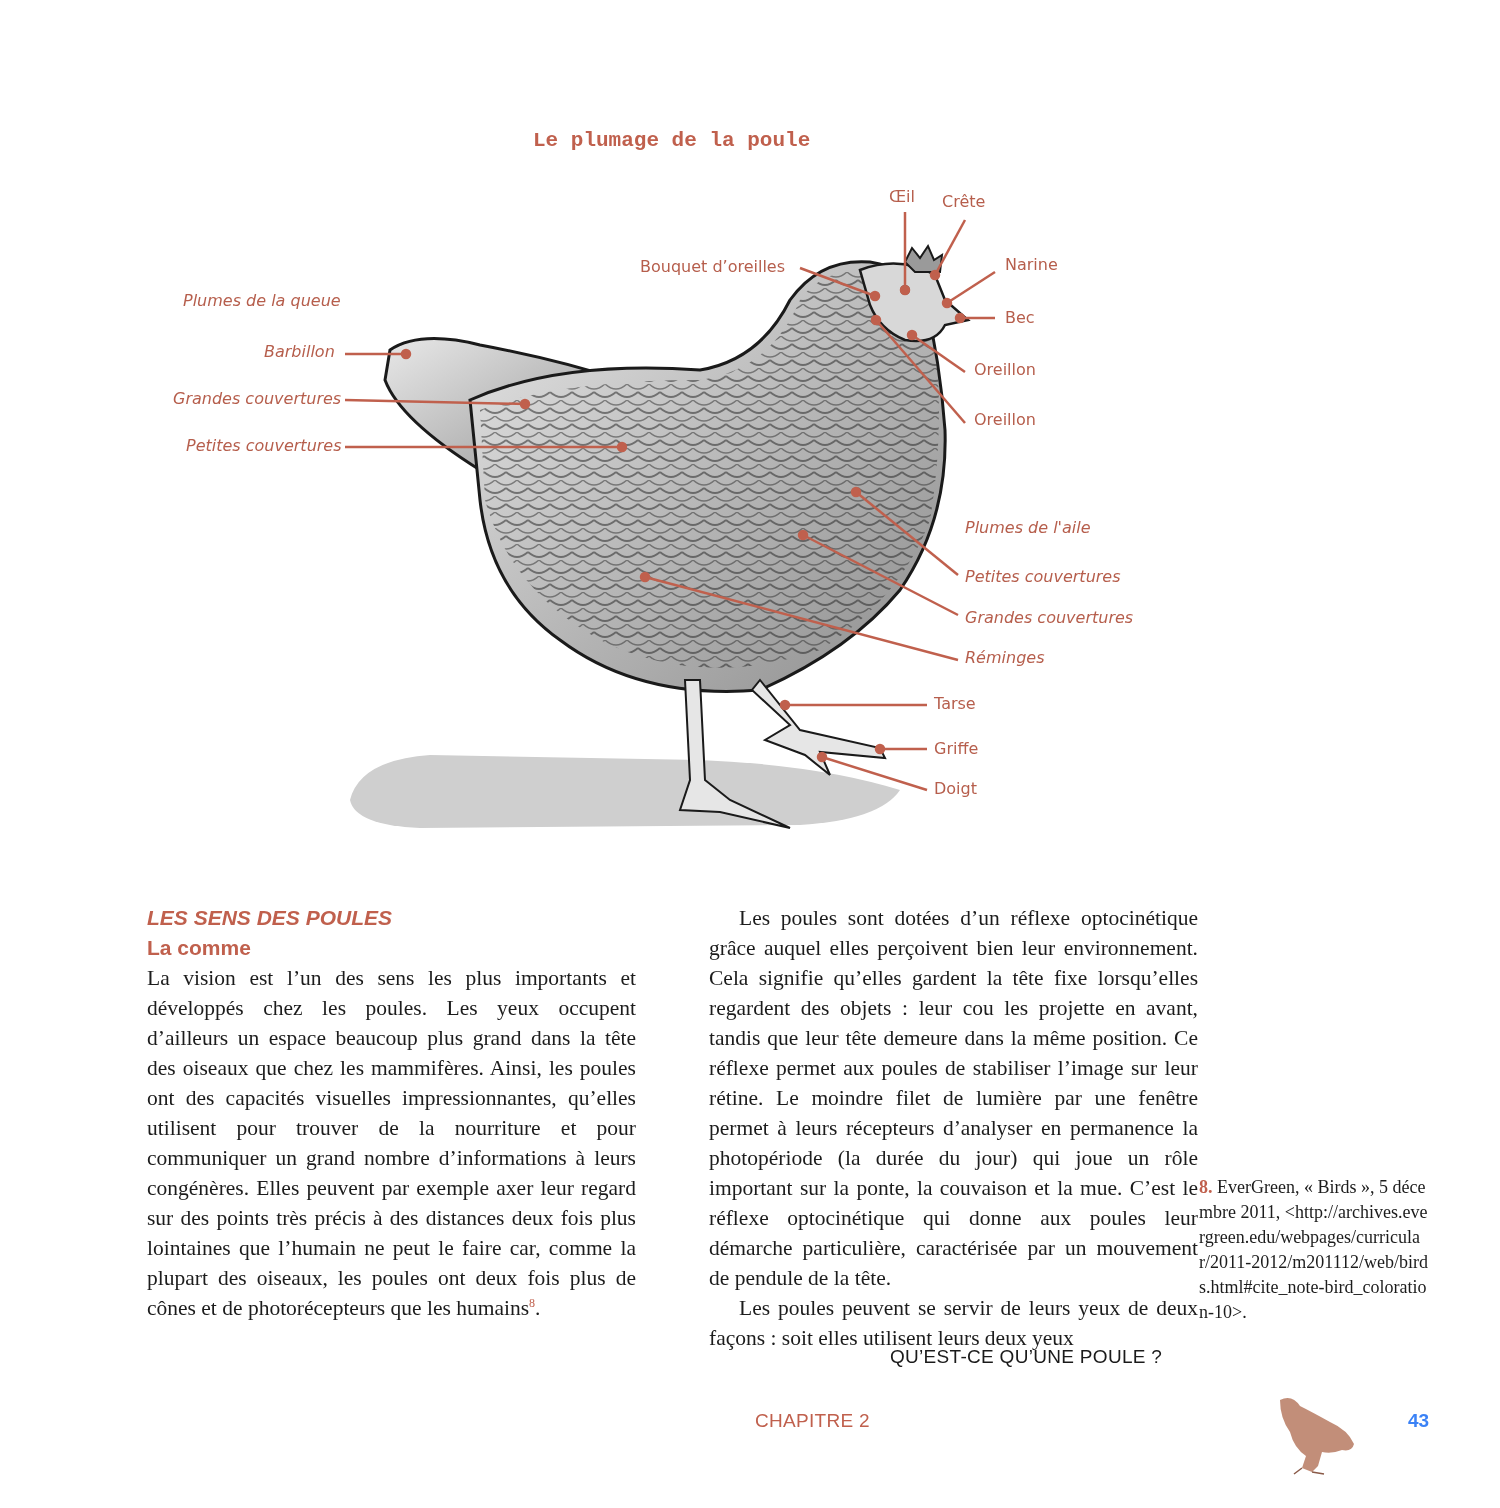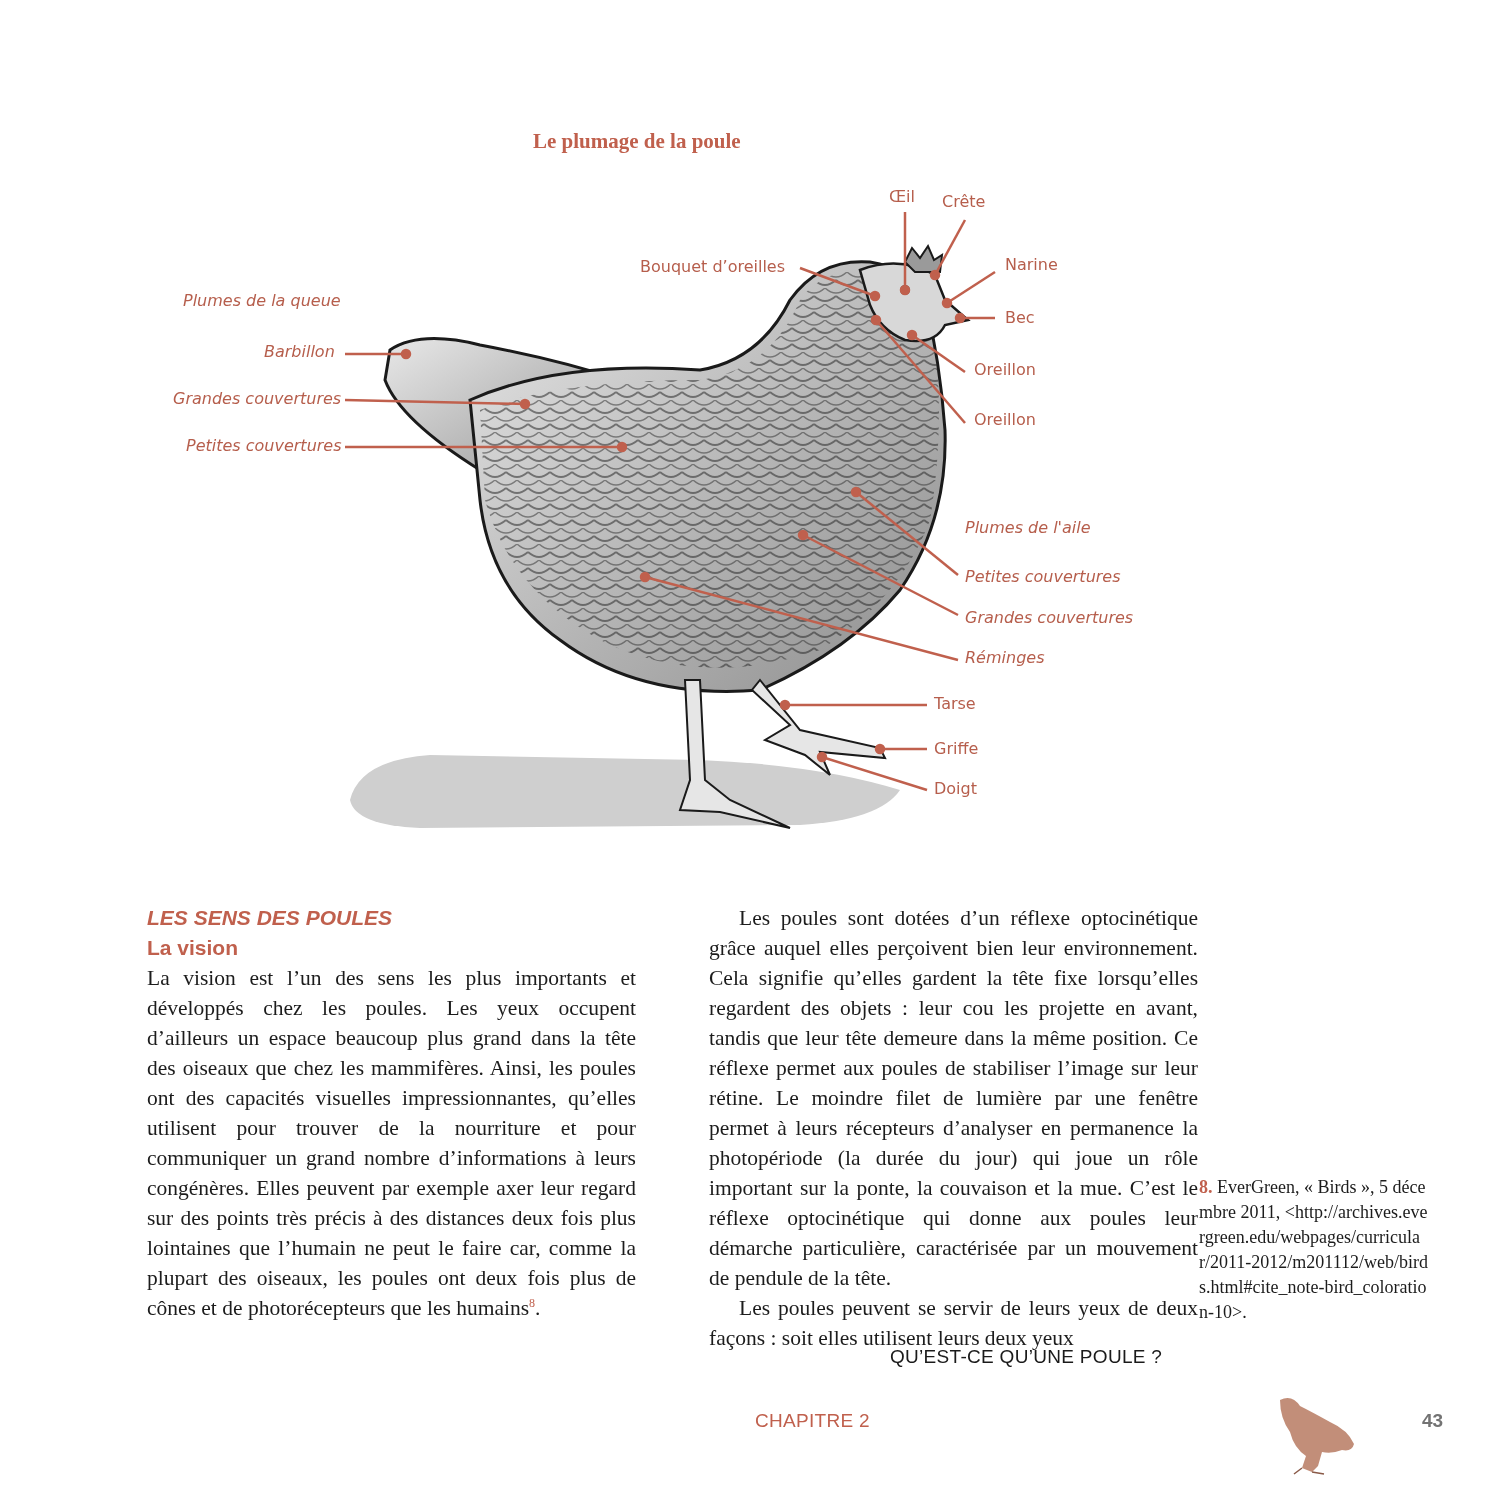--- a/index.html
+++ b/index.html
@@ -1,32 +1,32 @@
 <!DOCTYPE html>
 <html><head>
 <meta charset="utf-8">
 <style>
   html, body { margin: 0; padding: 0; background: #ffffff; }
   body { width: 1500px; height: 1508px; position: relative; overflow: hidden; font-family: "DejaVu Serif", serif; color: #1a1a1a; }
   .abs { position: absolute; }
-  .fig-title { left: 533px; top: 129px; font-family: Liberation Serif, serif; font-weight: bold; font-size: 21px; color: #c0604d; letter-spacing: 0px; }
+  .fig-title { left: 533px; top: 129px; font-family: Liberation Mono, monospace; font-weight: bold; font-size: 21px; color: #c0604d; letter-spacing: 0px; }
   .lbl { position: absolute; font-family: "DejaVu Sans", sans-serif; font-size: 16px; color: #b65e4c; white-space: nowrap; line-height: 1; }
   .lbl.it { font-style: italic; }
   svg.figure { position: absolute; left: 0; top: 0; }
   .col { position: absolute; font-family: "Liberation Serif", serif; font-size: 21.5px; line-height: 30px; color: #1c1c1c; text-align: justify; }
   .col p { margin: 0; }
   .col p.indent { text-indent: 30px; }
   .h1 { font-family: "Liberation Sans", sans-serif; font-weight: bold; font-size: 21px; color: #c0604d; line-height: 30px; font-style: italic; }
   .h2 { font-family: "Liberation Sans", sans-serif; font-weight: bold; font-size: 21px; color: #c0604d; line-height: 30px; }
   sup.fn { color: #c0604d; font-size: 12px; vertical-align: super; line-height: 0; }
   .note { position: absolute; left: 1199px; top: 1175px; width: 230px; font-family: "Liberation Serif", serif; font-size: 18px; line-height: 25px; color: #1c1c1c; word-break: break-all; }
   .note .num { color: #c0604d; font-weight: bold; }
   .footer-chap { left: 755px; top: 1410px; font-family: "Liberation Sans", sans-serif; font-size: 19px; color: #c0604d; letter-spacing: 0.3px; }
   .footer-title { left: 890px; top: 1346px; font-family: "Liberation Sans", sans-serif; font-size: 19px; color: #1a1a1a; letter-spacing: 0.3px; }
-  .page-num { left: 1408px; top: 1410px; font-family: "Liberation Sans", sans-serif; font-weight: bold; font-size: 19px; color: #737373; margin-left: 14px; }
+  .page-num { left: 1408px; top: 1410px; font-family: "Liberation Sans", sans-serif; font-weight: bold; font-size: 19px; color: #3b82f6; }
 </style>
 </head>
 <body>
 
 <div class="abs fig-title">Le plumage de la poule</div>
 
 <svg class="figure" width="1500" height="880" viewBox="0 0 1500 880">
   <defs>
     <linearGradient id="bodyG" x1="0" y1="0" x2="1" y2="1">
       <stop offset="0" stop-color="#e8e8e8"></stop>
@@ -106,21 +106,21 @@
 <div class="lbl it" style="left:965px; top:569px;">Petites couvertures</div>
 <div class="lbl it" style="left:965px; top:610px;">Grandes couvertures</div>
 <div class="lbl it" style="left:965px; top:650px;">Réminges</div>
 
 <div class="lbl" style="left:934px; top:696px;">Tarse</div>
 <div class="lbl" style="left:934px; top:741px;">Griffe</div>
 <div class="lbl" style="left:934px; top:781px;">Doigt</div>
 
 <div class="col" style="left:147px; top:903px; width:489px;">
   <div class="h1">LES SENS DES POULES</div>
-  <div class="h2">La vision</div>
+  <div class="h2">La comme</div>
   <p><span>La vision est l’un des sens les plus importants et développés chez les poules. Les yeux occupent d’ailleurs un espace beaucoup plus grand dans la tête des oiseaux que chez les mammifères. Ainsi, les poules ont des capacités visuelles impressionnantes, qu’elles utilisent pour trouver de la nourriture et pour communiquer un grand nombre d’informations à leurs congénères. Elles peuvent par exemple axer leur regard sur des points très précis à des distances deux fois plus lointaines que l’humain ne peut le faire car, comme la plupart des oiseaux, les poules ont deux fois plus de cônes et de photorécepteurs que les humains</span><sup class="fn">8</sup><span>.</span></p>
 </div>
 
 <div class="col" style="left:673px; top:903px; width:489px;margin-left:36px;">
   <p class="indent">Les poules sont dotées d’un réflexe optocinétique grâce auquel elles perçoivent bien leur environnement. Cela signifie qu’elles gardent la tête fixe lorsqu’elles regardent des objets : leur cou les projette en avant, tandis que leur tête demeure dans la même position. Ce réflexe permet aux poules de stabiliser l’image sur leur rétine. Le moindre filet de lumière par une fenêtre permet à leurs récepteurs d’analyser en permanence la photopériode (la durée du jour) qui joue un rôle important sur la ponte, la couvaison et la mue. C’est le réflexe optocinétique qui donne aux poules leur démarche particulière, caractérisée par un mouvement de pendule de la tête.</p>
   <p class="indent">Les poules peuvent se servir de leurs yeux de deux façons : soit elles utilisent leurs deux yeux</p>
 </div>
 
 <div class="note">
   <span class="num">8.</span>

